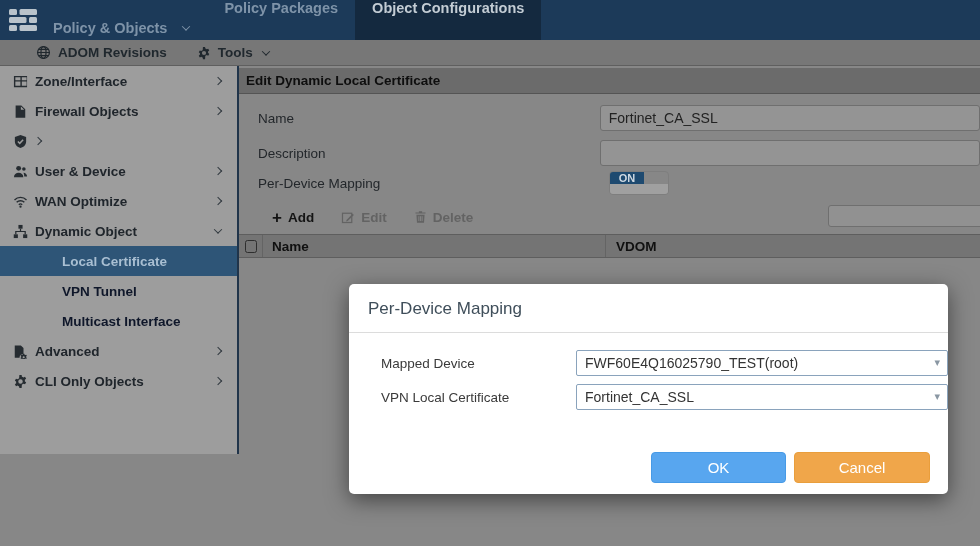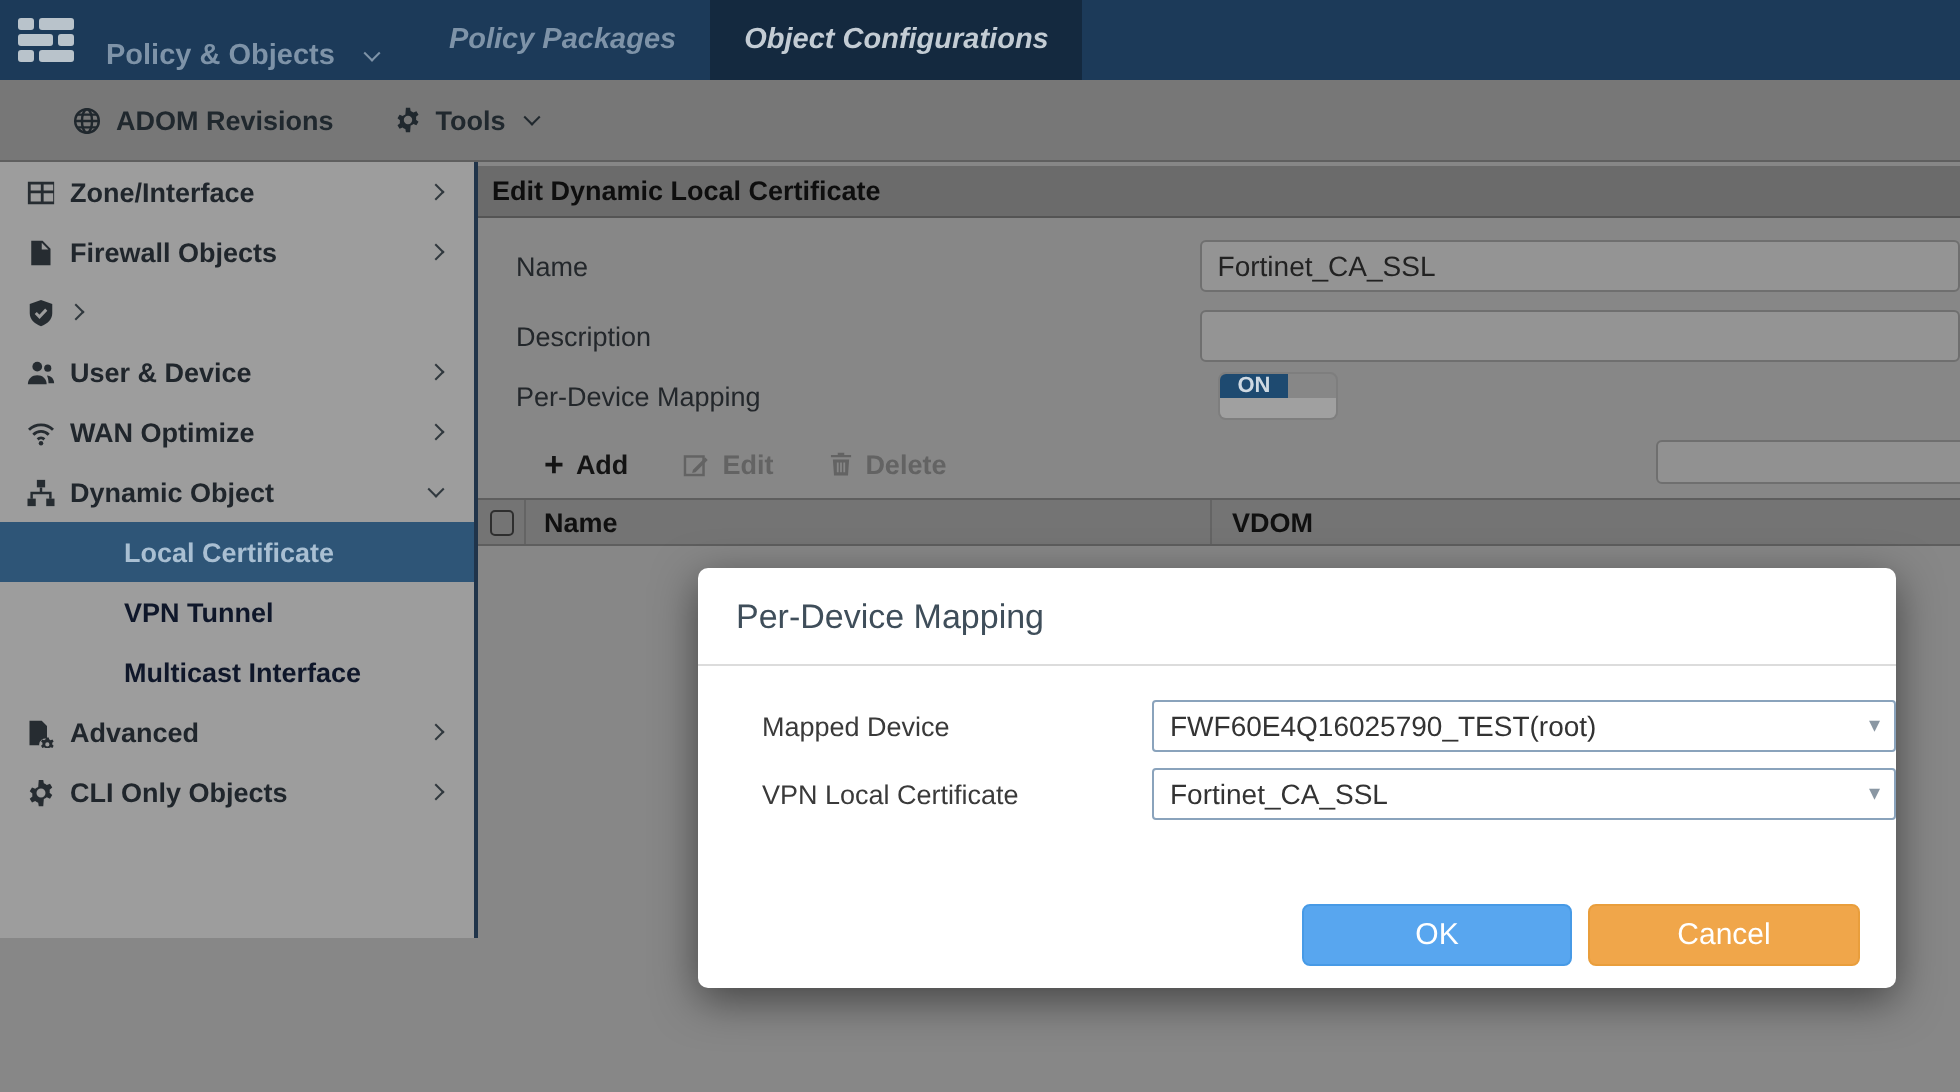--- a/index.html
+++ b/index.html
@@ -3,29 +3,29 @@
 <meta charset="utf-8">
 <style>
   * { margin:0; padding:0; box-sizing:border-box; }
   html,body { width:980px; height:546px; overflow:hidden; }
   body { font-family:"Liberation Sans", sans-serif; background:#878787; position:relative; }
 
   
   .navbar { height:40px; background:#1c3a59; display:flex; align-items:stretch; }
   .logo-wrap { display:flex; align-items:center; padding:0 12px 0 9px; }
   .nav-menu { display:flex; align-items:center; gap:16px; color:#7e93a8; font-size:14.5px; font-weight:700; padding:16px 18px 0 4px; cursor:pointer; }
-  .nav-tab { display:flex; align-items:center; color:#7e93a8; font-size:14.5px; font-weight:700; padding:0 17px; cursor:pointer;font-style:italic; }
+  .nav-tab { display:flex; color:#7e93a8; font-size:14.5px; font-weight:700; padding:0 17px; cursor:pointer; }
   .nav-tab.active { background:#14293f; color:#c3ccd4; }
   .chev-d, .chev-r { display:inline-block; width:6px; height:6px;
      border-right:1.7px solid currentColor; border-bottom:1.7px solid currentColor; }
   .chev-d { transform:rotate(45deg) translate(-1px,-1px); }
   .chev-r { transform:rotate(-45deg); }
 
   
-  .subbar { height:41px; background:#777777; display:flex; align-items:center; gap:30px; padding-left:36px; border-bottom:1px solid #5f5f5f; }
+  .subbar { height:26px; background:#777777; display:flex; align-items:center; gap:30px; padding-left:36px; border-bottom:1px solid #5f5f5f; }
   .subbar-item { display:flex; align-items:center; gap:7px; color:#20282e; font-size:13.5px; font-weight:700; cursor:pointer; }
   .subbar-item .chev-d { margin-left:3px; }
 
   
   .main { display:flex; height:388px; }
   .sidebar { width:237px; background:#9d9d9d; flex:none; }
   .sb-divider { width:2px; background:#20344a; flex:none; }
   .content { flex:1; background:#878787; overflow:hidden; position:relative; }
 
   .sb-item { height:30px; display:flex; align-items:center; padding:0 12px; color:#20262c; font-size:13.5px; font-weight:600; cursor:pointer; }

